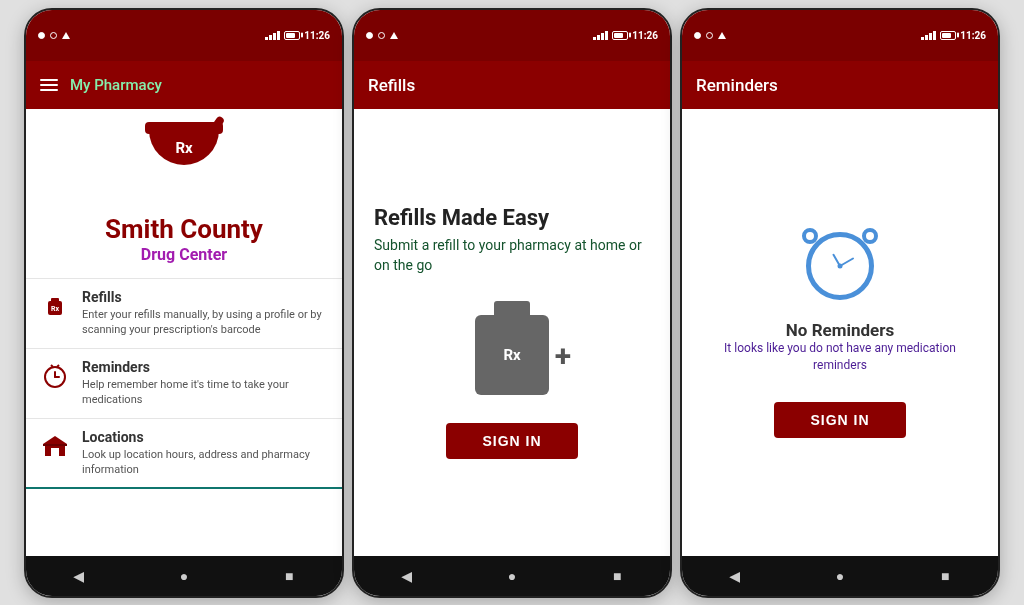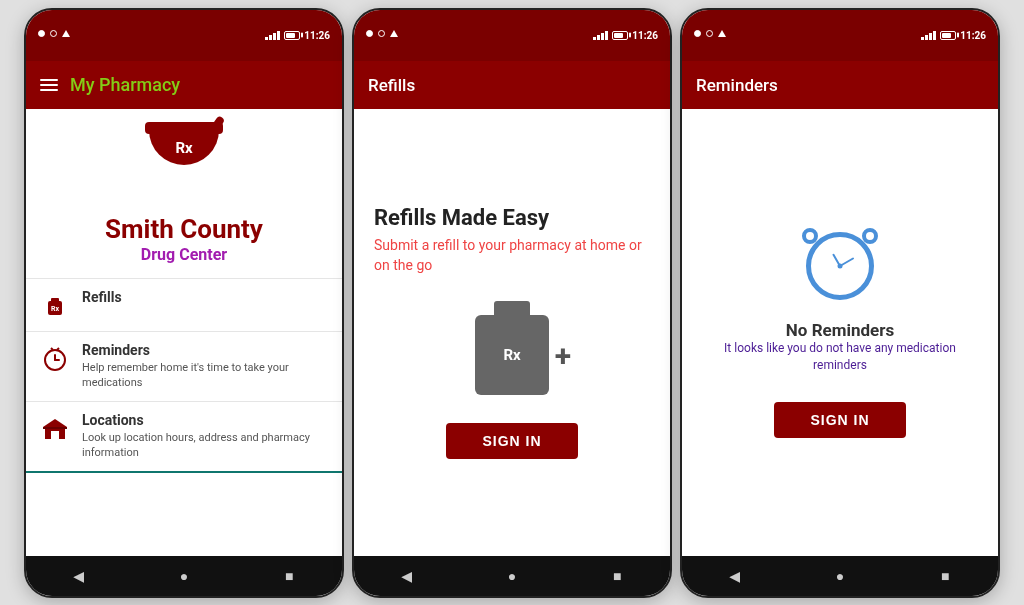--- a/index.html
+++ b/index.html
@@ -24,21 +24,21 @@
       display: flex;
       flex-direction: column;
       border: 2px solid #222;
     }
 
     
     .status-bar {
       background: #7a0000;
       display: flex;
       justify-content: space-between;
-      align-items: flex-start;
+      align-items: center;
       padding: 20px 12px;
       min-height: 22px;
       gap: 15px;
     }
     .status-bar-left {
       display: flex;
       gap: 5px;
       align-items: center;
     }
     .status-dot {
@@ -113,23 +113,23 @@
       gap: 3px;
       cursor: pointer;
     }
     .hamburger span {
       display: block;
       width: 18px; height: 2px;
       background: #fff;
       border-radius: 1px;
     }
     .header-title {
-      font-size: 18px;
+      font-size: 15px;
       font-weight: 500;
-      color: #84cc16;
+      color: #86efac;
     }
 
     
     .screen-content {
       flex: 1;
       overflow: hidden;
       display: flex;
       flex-direction: column;
     }
 
@@ -286,21 +286,21 @@
     .refills-headline {
       font-size: 22px;
       font-weight: bold;
       color: #222;
       text-align: left;
       margin-bottom: 6px;
       align-self: flex-start;
     }
     .refills-subtext {
       font-size: 14px;
-      color: #ef4444;
+      color: #14532d;
       text-align: left;
       align-self: flex-start;
       margin-bottom: 16px;
       line-height: 1.4;
     }
 
     
     .rx-bottle-icon {
       display: flex;
       flex-direction: column;
@@ -501,20 +501,21 @@
       <div class="menu-item">
         <div class="menu-icon-wrap">
           <svg width="24" height="24" viewBox="0 0 24 24">
             <rect x="5" y="7" width="14" height="14" rx="2" fill="#8b0000"></rect>
             <rect x="8" y="4" width="8" height="5" rx="1" fill="#8b0000"></rect>
             <text x="12" y="17" text-anchor="middle" fill="white" font-size="7" font-weight="bold">Rx</text>
           </svg>
         </div>
         <div class="menu-text">
           <div class="menu-item-title">Refills</div>
+          <div class="menu-item-desc">Enter your refills manually, by using a profile or by scanning your prescription's barcode</div>
         </div>
       </div>
 
       <div class="menu-item">
         <div class="menu-icon-wrap">
           <svg width="26" height="26" viewBox="0 0 26 26">
             <circle cx="13" cy="14" r="10" fill="none" stroke="#8b0000" stroke-width="2"></circle>
             <line x1="13" y1="9" x2="13" y2="14" stroke="#8b0000" stroke-width="2" stroke-linecap="round"></line>
             <line x1="13" y1="14" x2="17" y2="14" stroke="#8b0000" stroke-width="2" stroke-linecap="round"></line>
             <line x1="9" y1="2" x2="11" y2="4" stroke="#8b0000" stroke-width="2"></line>

